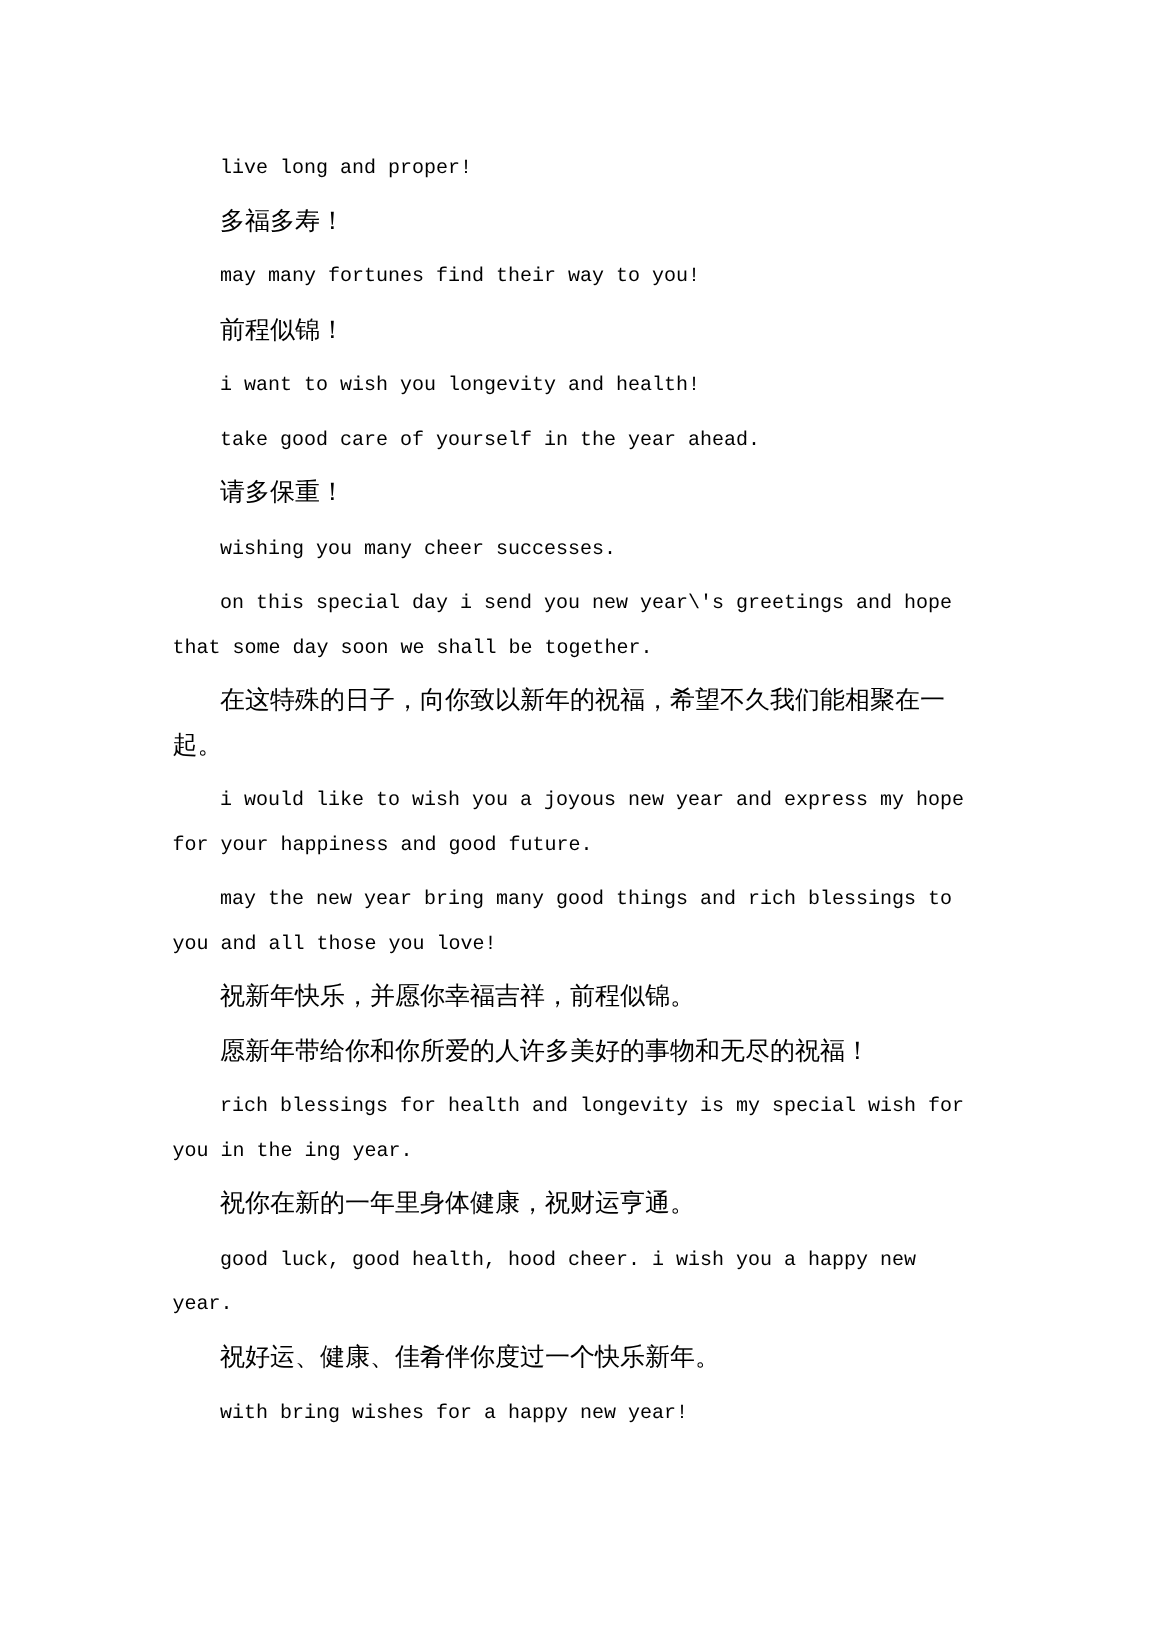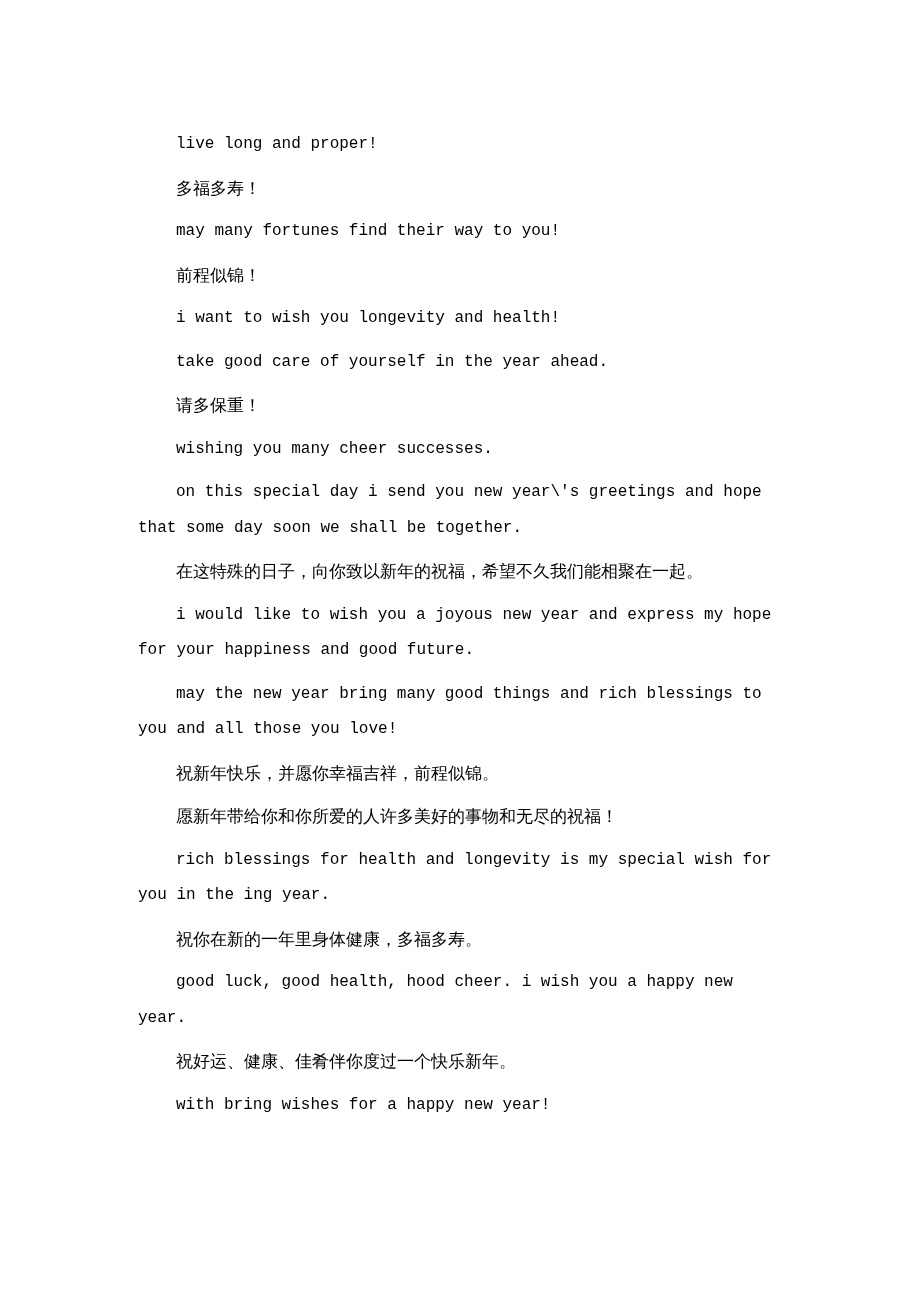--- a/index.html
+++ b/index.html
@@ -9,39 +9,39 @@
     }
     body {
       width: 920px;
       height: 1302px;
       position: relative;
       overflow: hidden;
     }
     .page {
       position: absolute;
       left: 138px;
-      top: 127px;
+      top: 117px;
       width: 650px;
       color: #000000;
       font-family: "Liberation Mono", "DejaVu Sans Mono", monospace;
       font-size: 16px;
     }
     .para {
       margin: 0;
       padding: 0;
       text-indent: 38px;
       line-height: 35.5px;
       margin-bottom: 8px;
       white-space: normal;
       word-spacing: 0px;
       letter-spacing: 0px;
     }
     .para.zh {
-      font-family: Liberation Sans, sans-serif;
-      font-size: 17px;
+      font-family: Liberation Mono, monospace;
+      font-size: 20px;
       letter-spacing: 0px;
     }
   </style>
 </head>
 <body>
 
 <div class="page">
   <p class="para en">live long and proper!</p>
   <p class="para zh">多福多寿！</p>
   <p class="para en">may many fortunes find their way to you!</p>
@@ -50,17 +50,17 @@
   <p class="para en">take good care of yourself in the year ahead.</p>
   <p class="para zh">请多保重！</p>
   <p class="para en">wishing you many cheer successes.</p>
   <p class="para en">on this special day i send you new year\'s greetings and hope that some day soon we shall be together.</p>
   <p class="para zh">在这特殊的日子，向你致以新年的祝福，希望不久我们能相聚在一起。</p>
   <p class="para en">i would like to wish you a joyous new year and express my hope for your happiness and good future.</p>
   <p class="para en">may the new year bring many good things and rich blessings to you and all those you love!</p>
   <p class="para zh">祝新年快乐，并愿你幸福吉祥，前程似锦。</p>
   <p class="para zh">愿新年带给你和你所爱的人许多美好的事物和无尽的祝福！</p>
   <p class="para en">rich blessings for health and longevity is my special wish for you in the ing year.</p>
-  <p class="para zh">祝你在新的一年里身体健康，多福多寿。</p>
+  <p class="para zh">祝你在新的一年里身体健康，祝财运亨通。</p>
   <p class="para en">good luck, good health, hood cheer. i wish you a happy new year.</p>
   <p class="para zh">祝好运、健康、佳肴伴你度过一个快乐新年。</p>
   <p class="para en">with bring wishes for a happy new year!</p>
 </div>
 
 </body></html>

